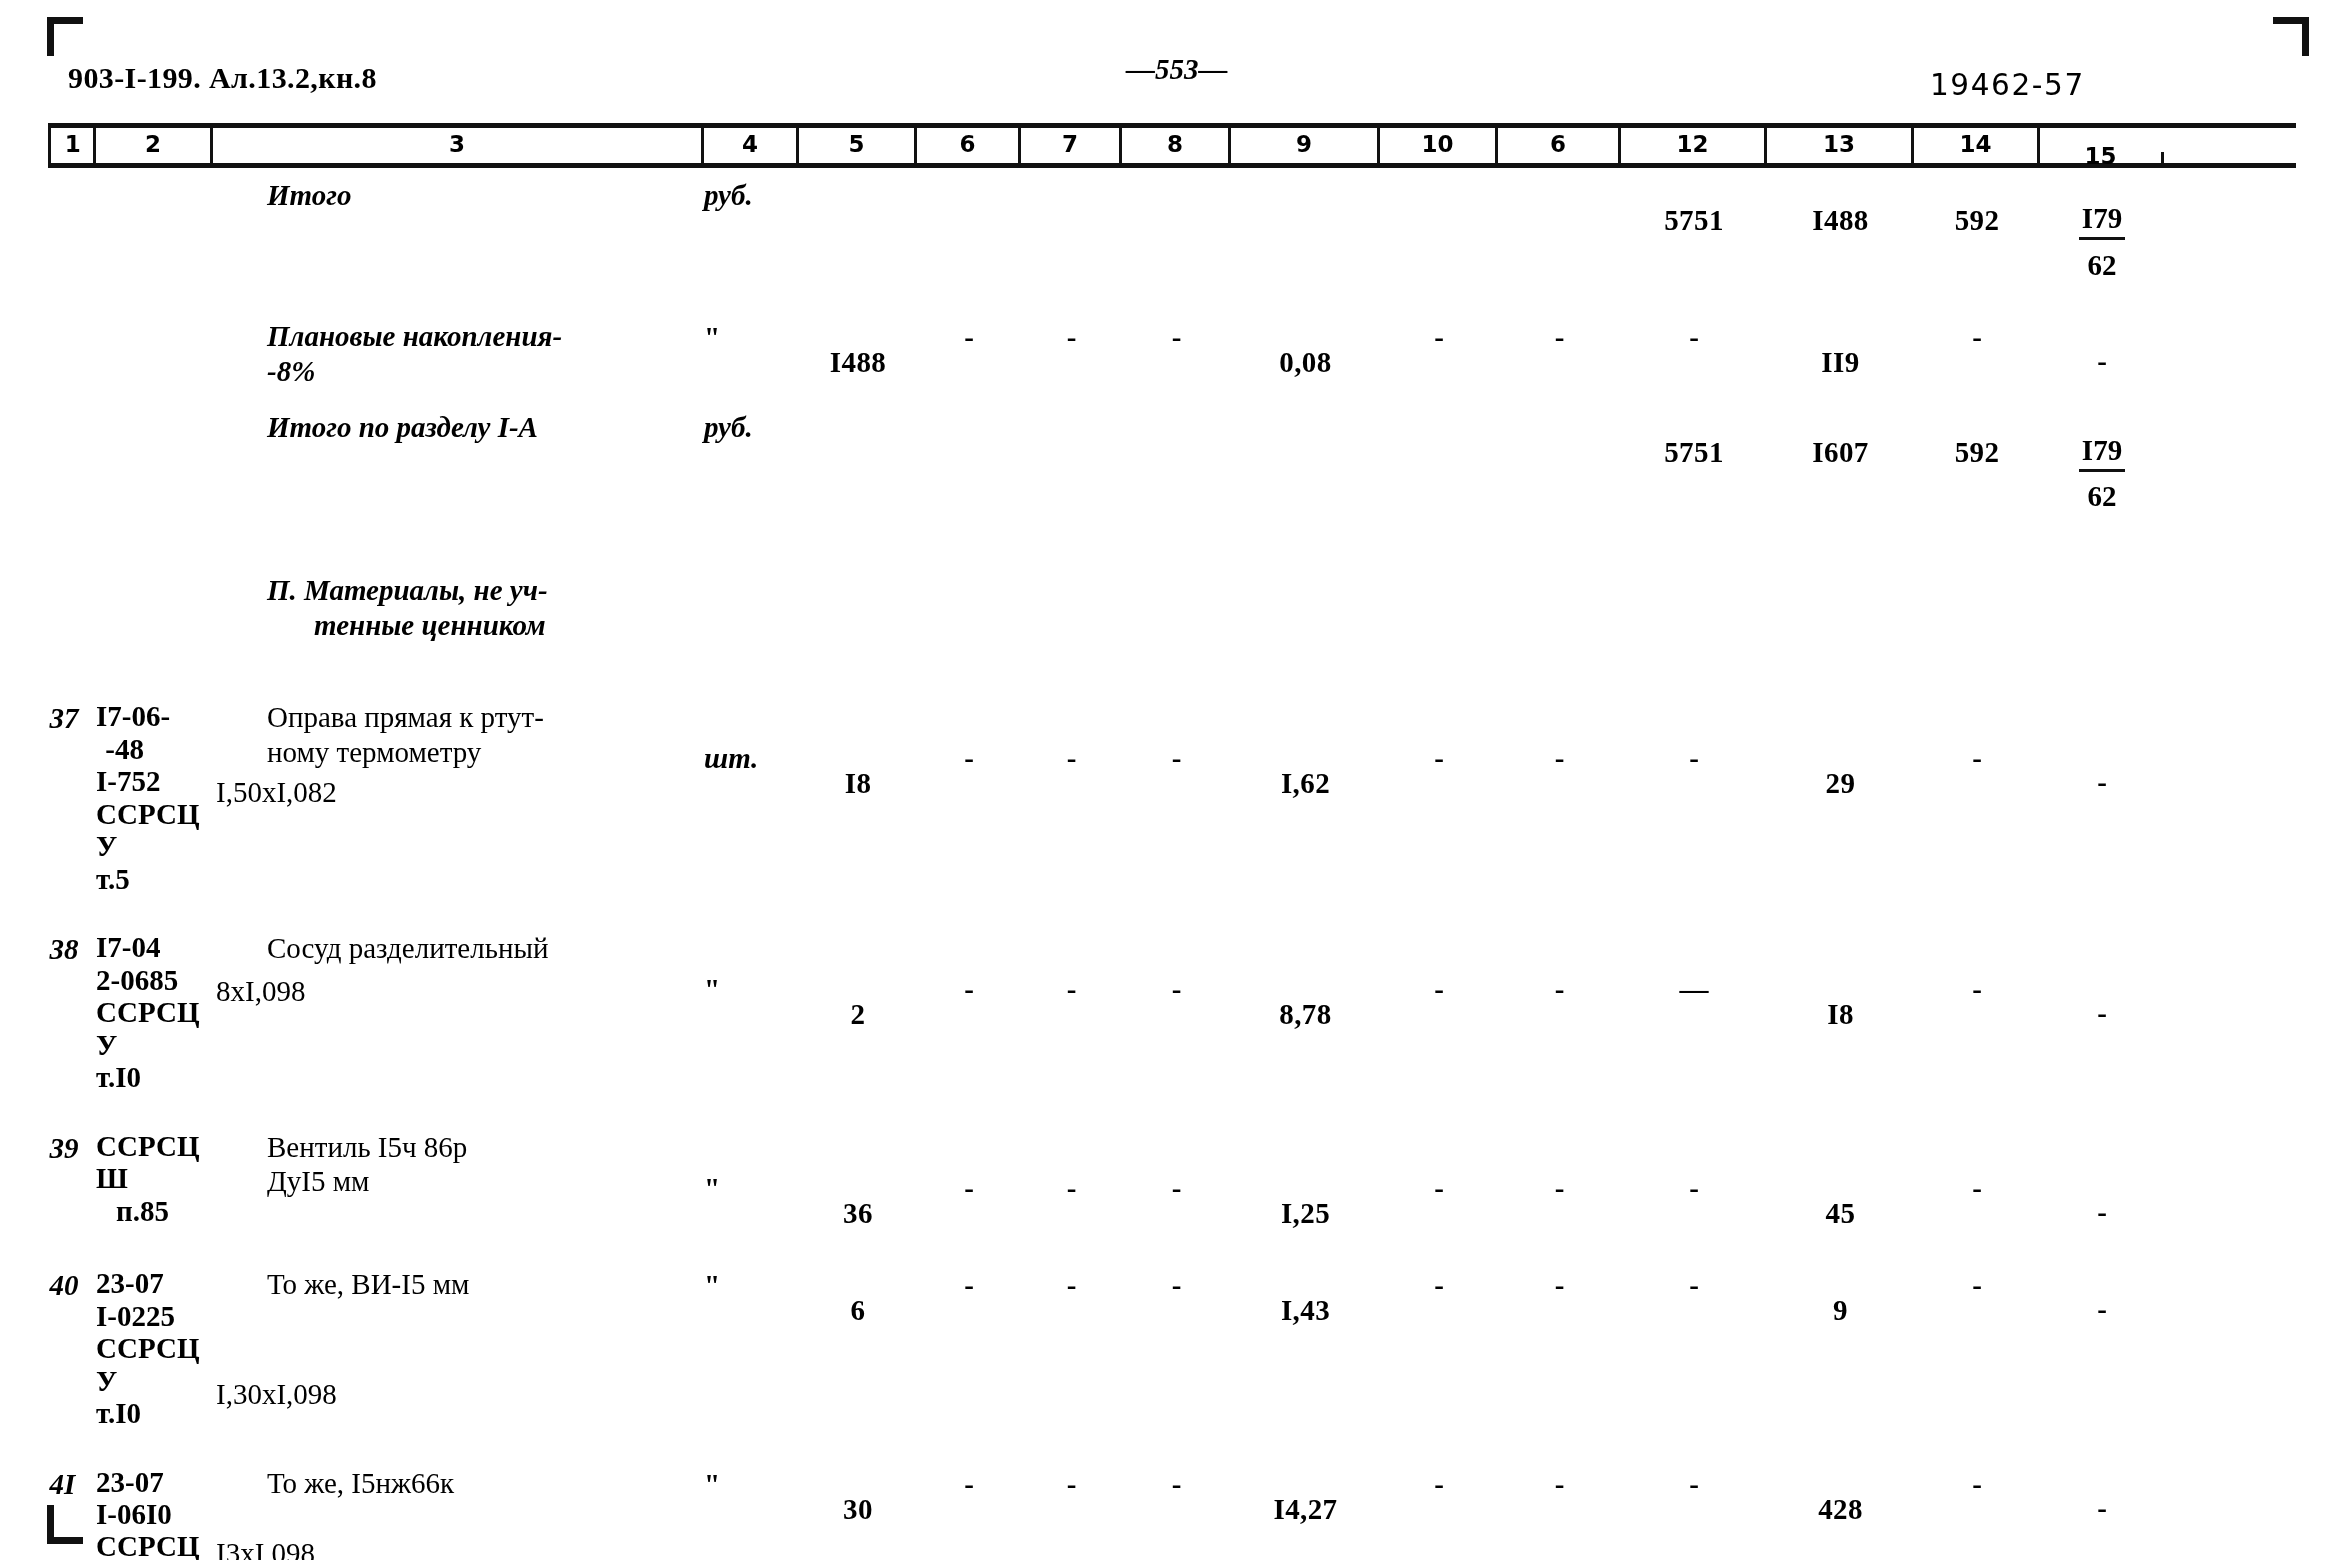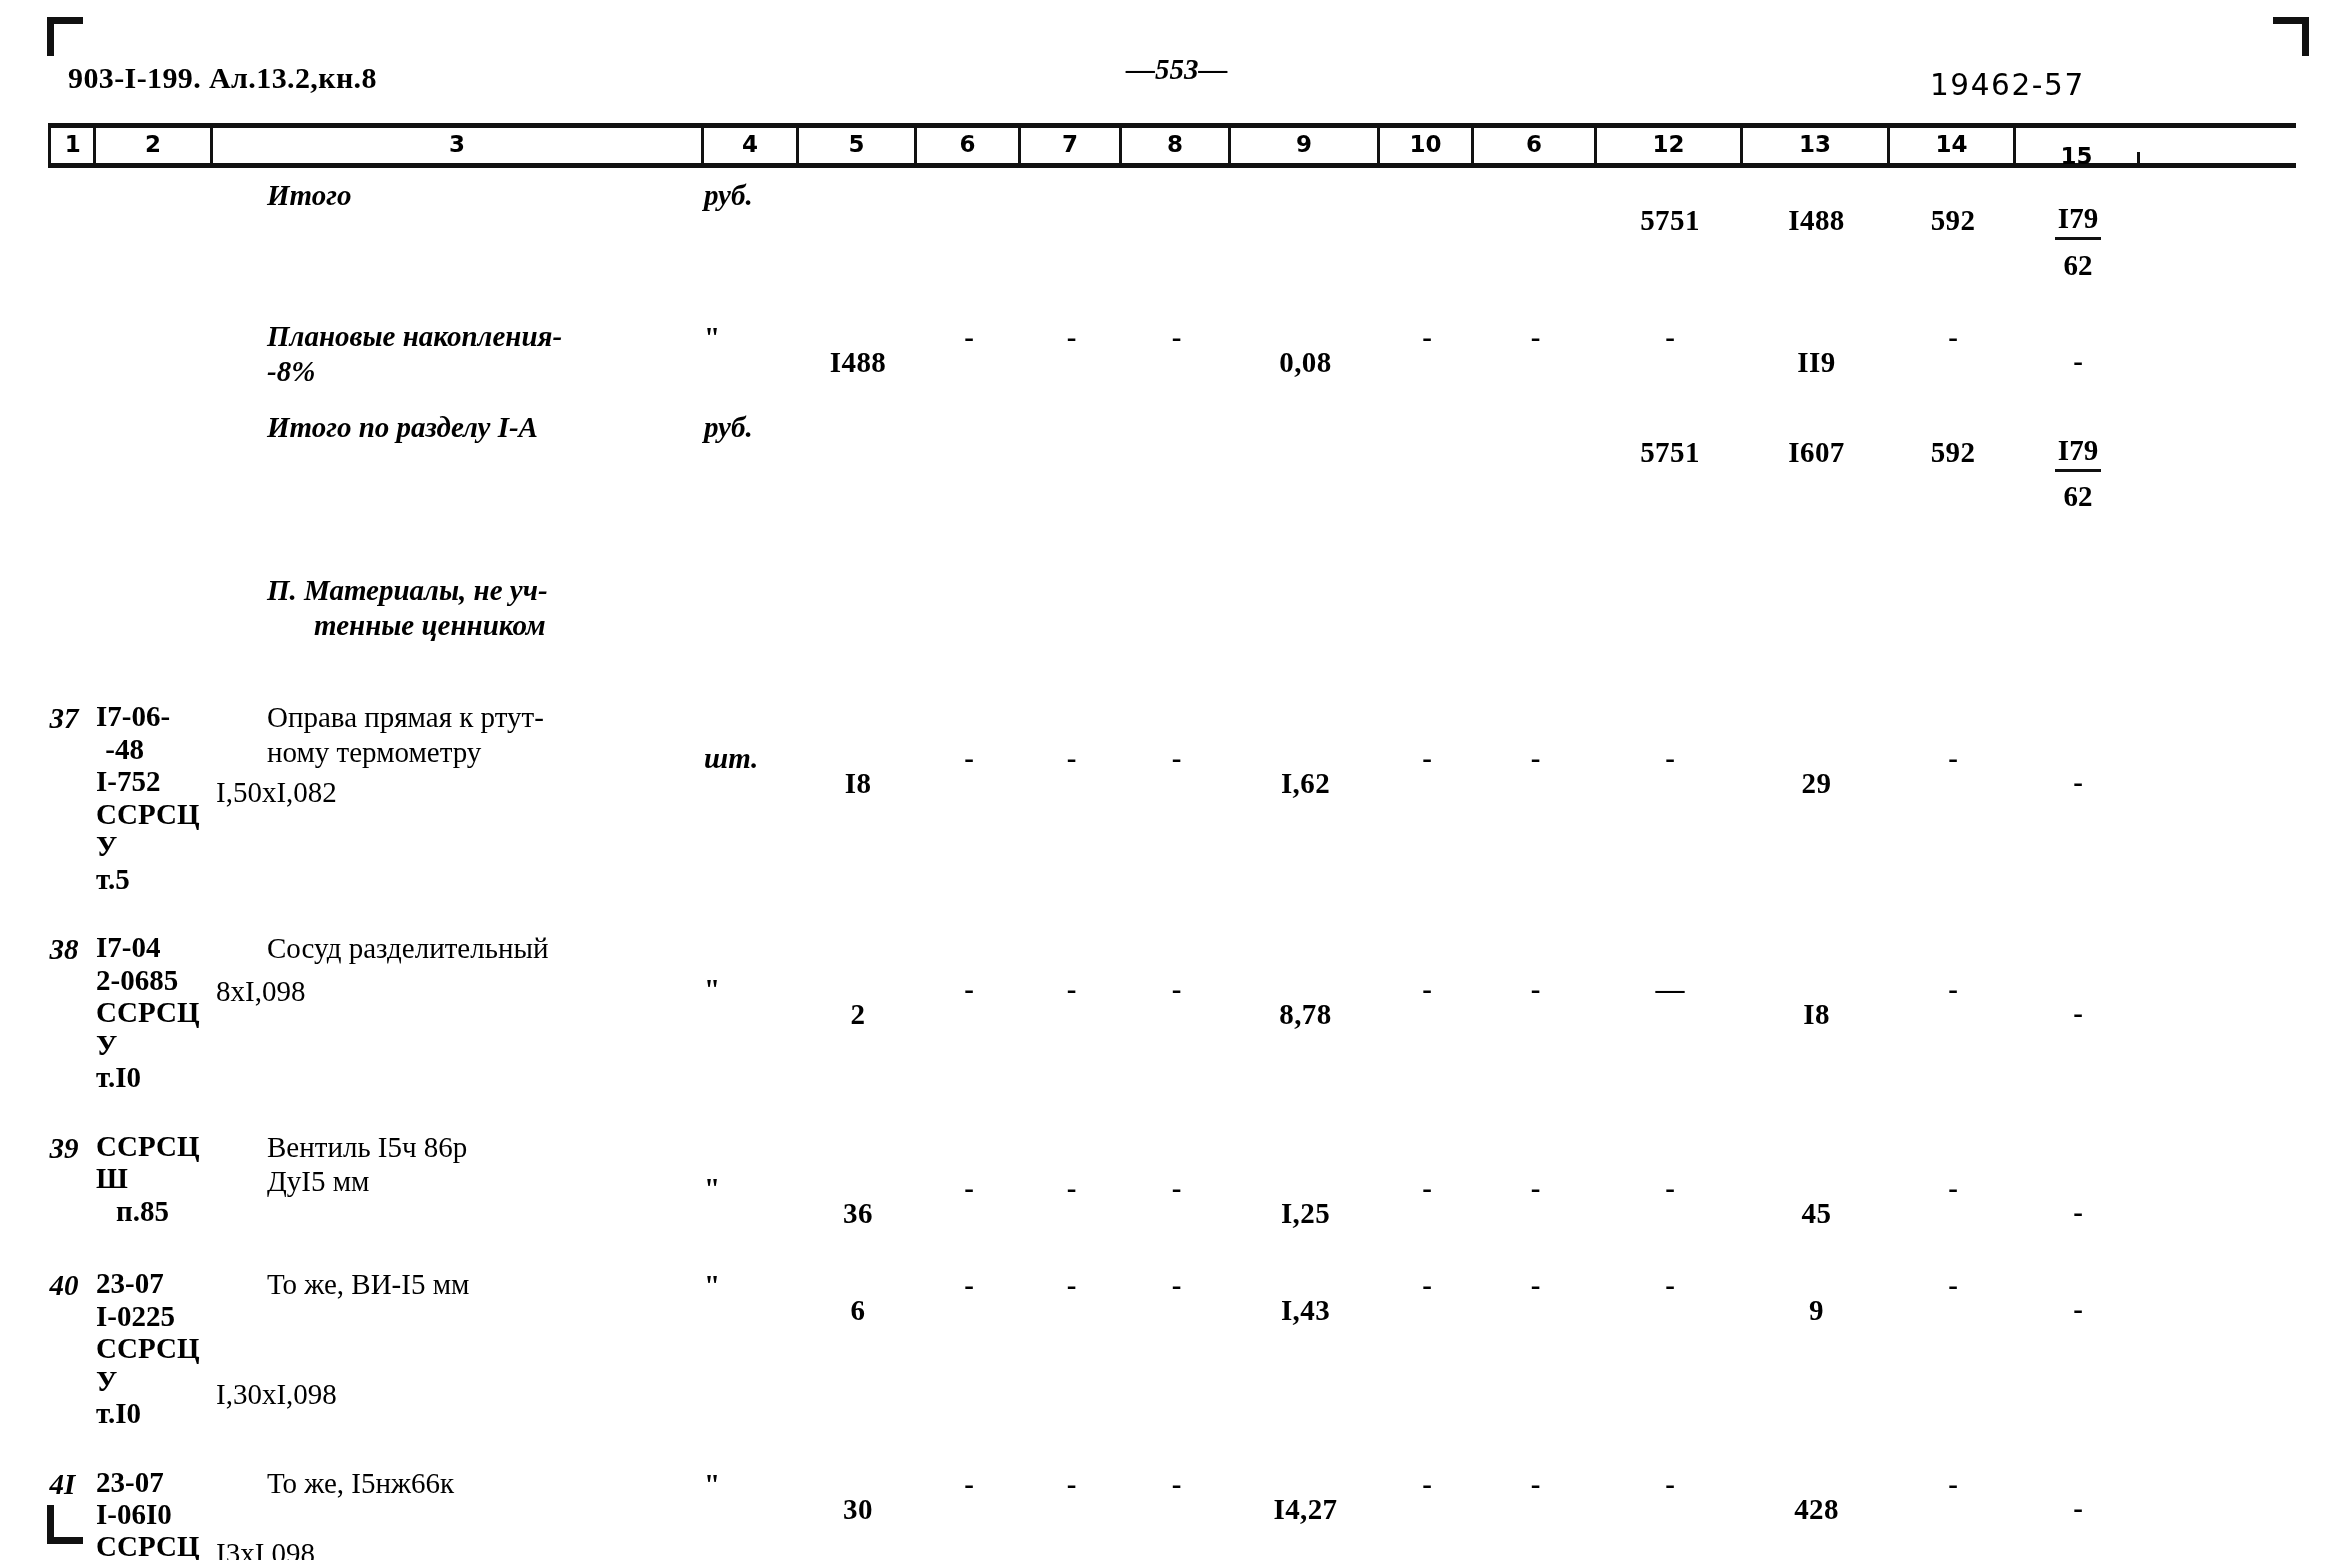--- a/index.html
+++ b/index.html
@@ -115,21 +115,21 @@
   .c  { box-sizing: border-box; }
   .c1 { width: 48px;  text-align: left;  padding-left: 1.6px; }
   .c2 { width: 117px; text-align: left; }
   .c3 { width: 491px; text-align: left; }
   .c4 { width: 95px; text-align: left; }
   .c5 { width: 118px; text-align: center; }
   .c6 { width: 104px; text-align: center; }
   .c7 { width: 101px; text-align: center; }
   .c8 { width: 109px; text-align: center; }
   .c9 { width: 149px; text-align: center; }
-  .c10{ width: 94px; text-align: center; }
+  .c10{ width: 118px; text-align: center; }
   .c11{ width: 123px; text-align: center; }
   .c12{ width: 146px; text-align: center; }
   .c13{ width: 147px; text-align: center; }
   .c14{ width: 126px; text-align: center; }
   .c15{ width: 124px; text-align: center; margin-top: 24px; }
 
   .bold { font-weight: 700; font-style: italic; }
   .mono-num { font-weight: 700; letter-spacing: 0.4px; margin-top: 25px; }
   .sub-line { display: block; }
   .indent-1 { padding-left: 54px; }

